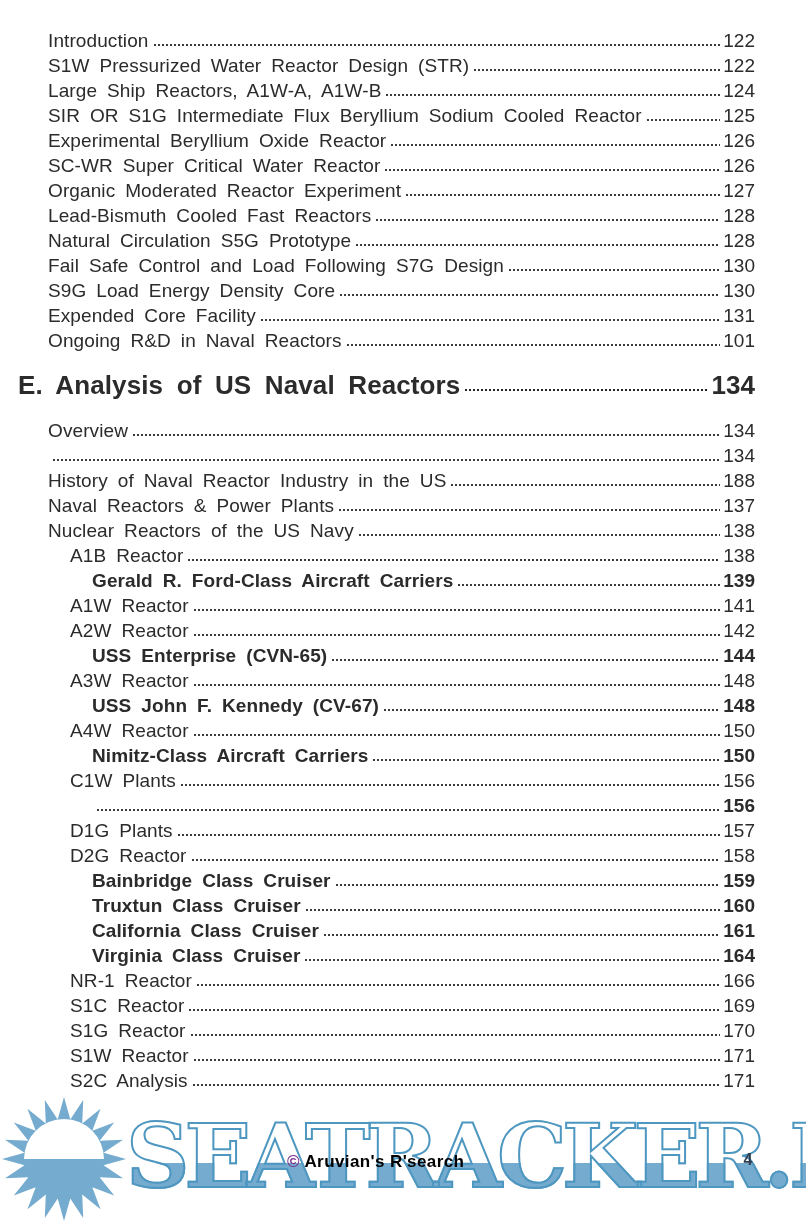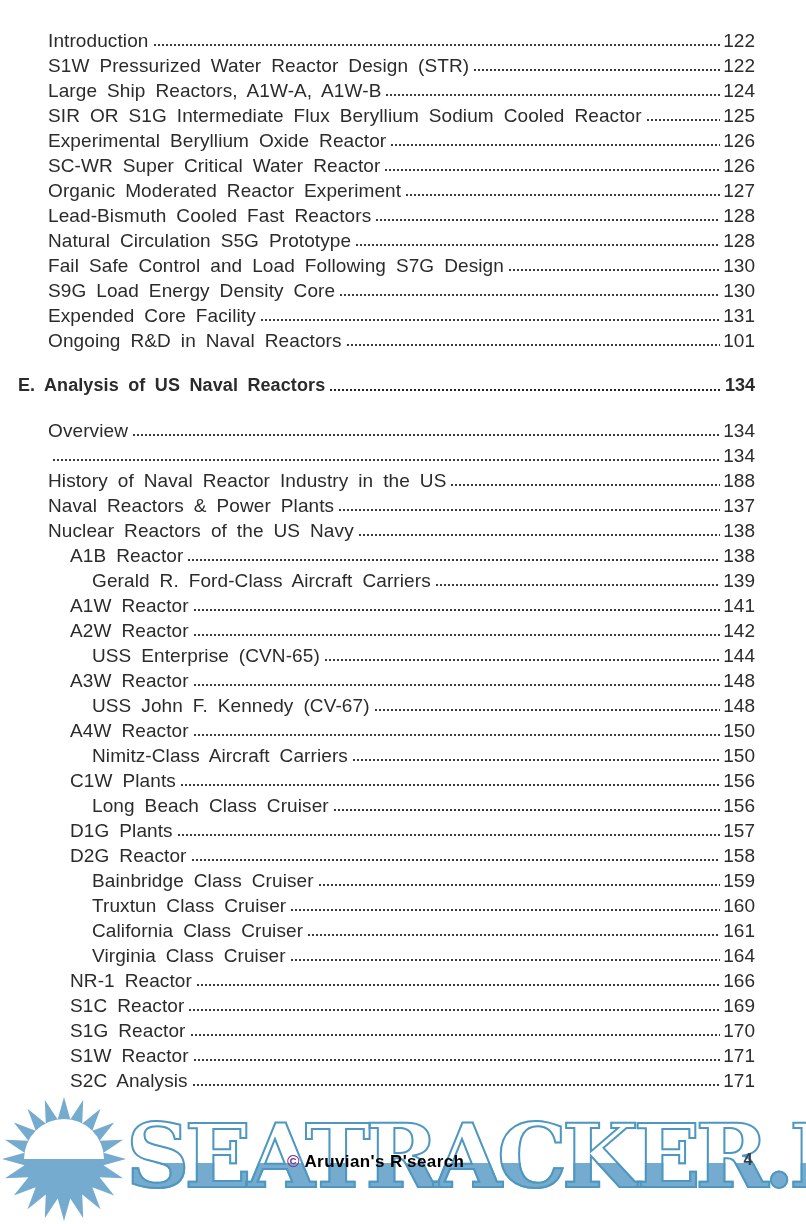--- a/index.html
+++ b/index.html
@@ -25,25 +25,25 @@
   .leader {
     flex:1 1 auto;
     align-self:stretch;
     margin:0 3px 0 4px;
     background-image:radial-gradient(circle, #3c3c3c 0.9px, transparent 1.25px);
     background-size:4px 4px;
     background-repeat:repeat-x;
     background-position:left bottom 6px;
   }
   .lvl1 { padding-left:22px; }
-  .lvl2 { padding-left:44px; }
+  .lvl2 { padding-left:44px;font-weight:bold; }
 
   .heading-row {
     font-weight:bold;
-    font-size:18px;
+    font-size:26px;
     margin:20px 0 20px -30px;
   }
   .heading-row .leader {
     background-image:radial-gradient(circle, #222 1px, transparent 1.3px);
   }
 
   
   .footer { position:absolute; left:0; top:0; width:806px; height:1224px; pointer-events:none; }
   .sun-logo { position:absolute; left:1px; top:1096px; width:126px; height:126px; }
   .watermark {
@@ -236,21 +236,20 @@
         <span class="toc-label">Nimitz-Class Aircraft Carriers</span>
         <span class="leader"></span>
         <span class="toc-page">150</span>
       </div>
       <div class="toc-row lvl1">
         <span class="toc-label">C1W Plants</span>
         <span class="leader"></span>
         <span class="toc-page">156</span>
       </div>
       <div class="toc-row lvl2">
-        <span class="toc-label">Long Beach Class Cruiser</span>
         <span class="leader"></span>
         <span class="toc-page">156</span>
       </div>
       <div class="toc-row lvl1">
         <span class="toc-label">D1G Plants</span>
         <span class="leader"></span>
         <span class="toc-page">157</span>
       </div>
       <div class="toc-row lvl1">
         <span class="toc-label">D2G Reactor</span>

